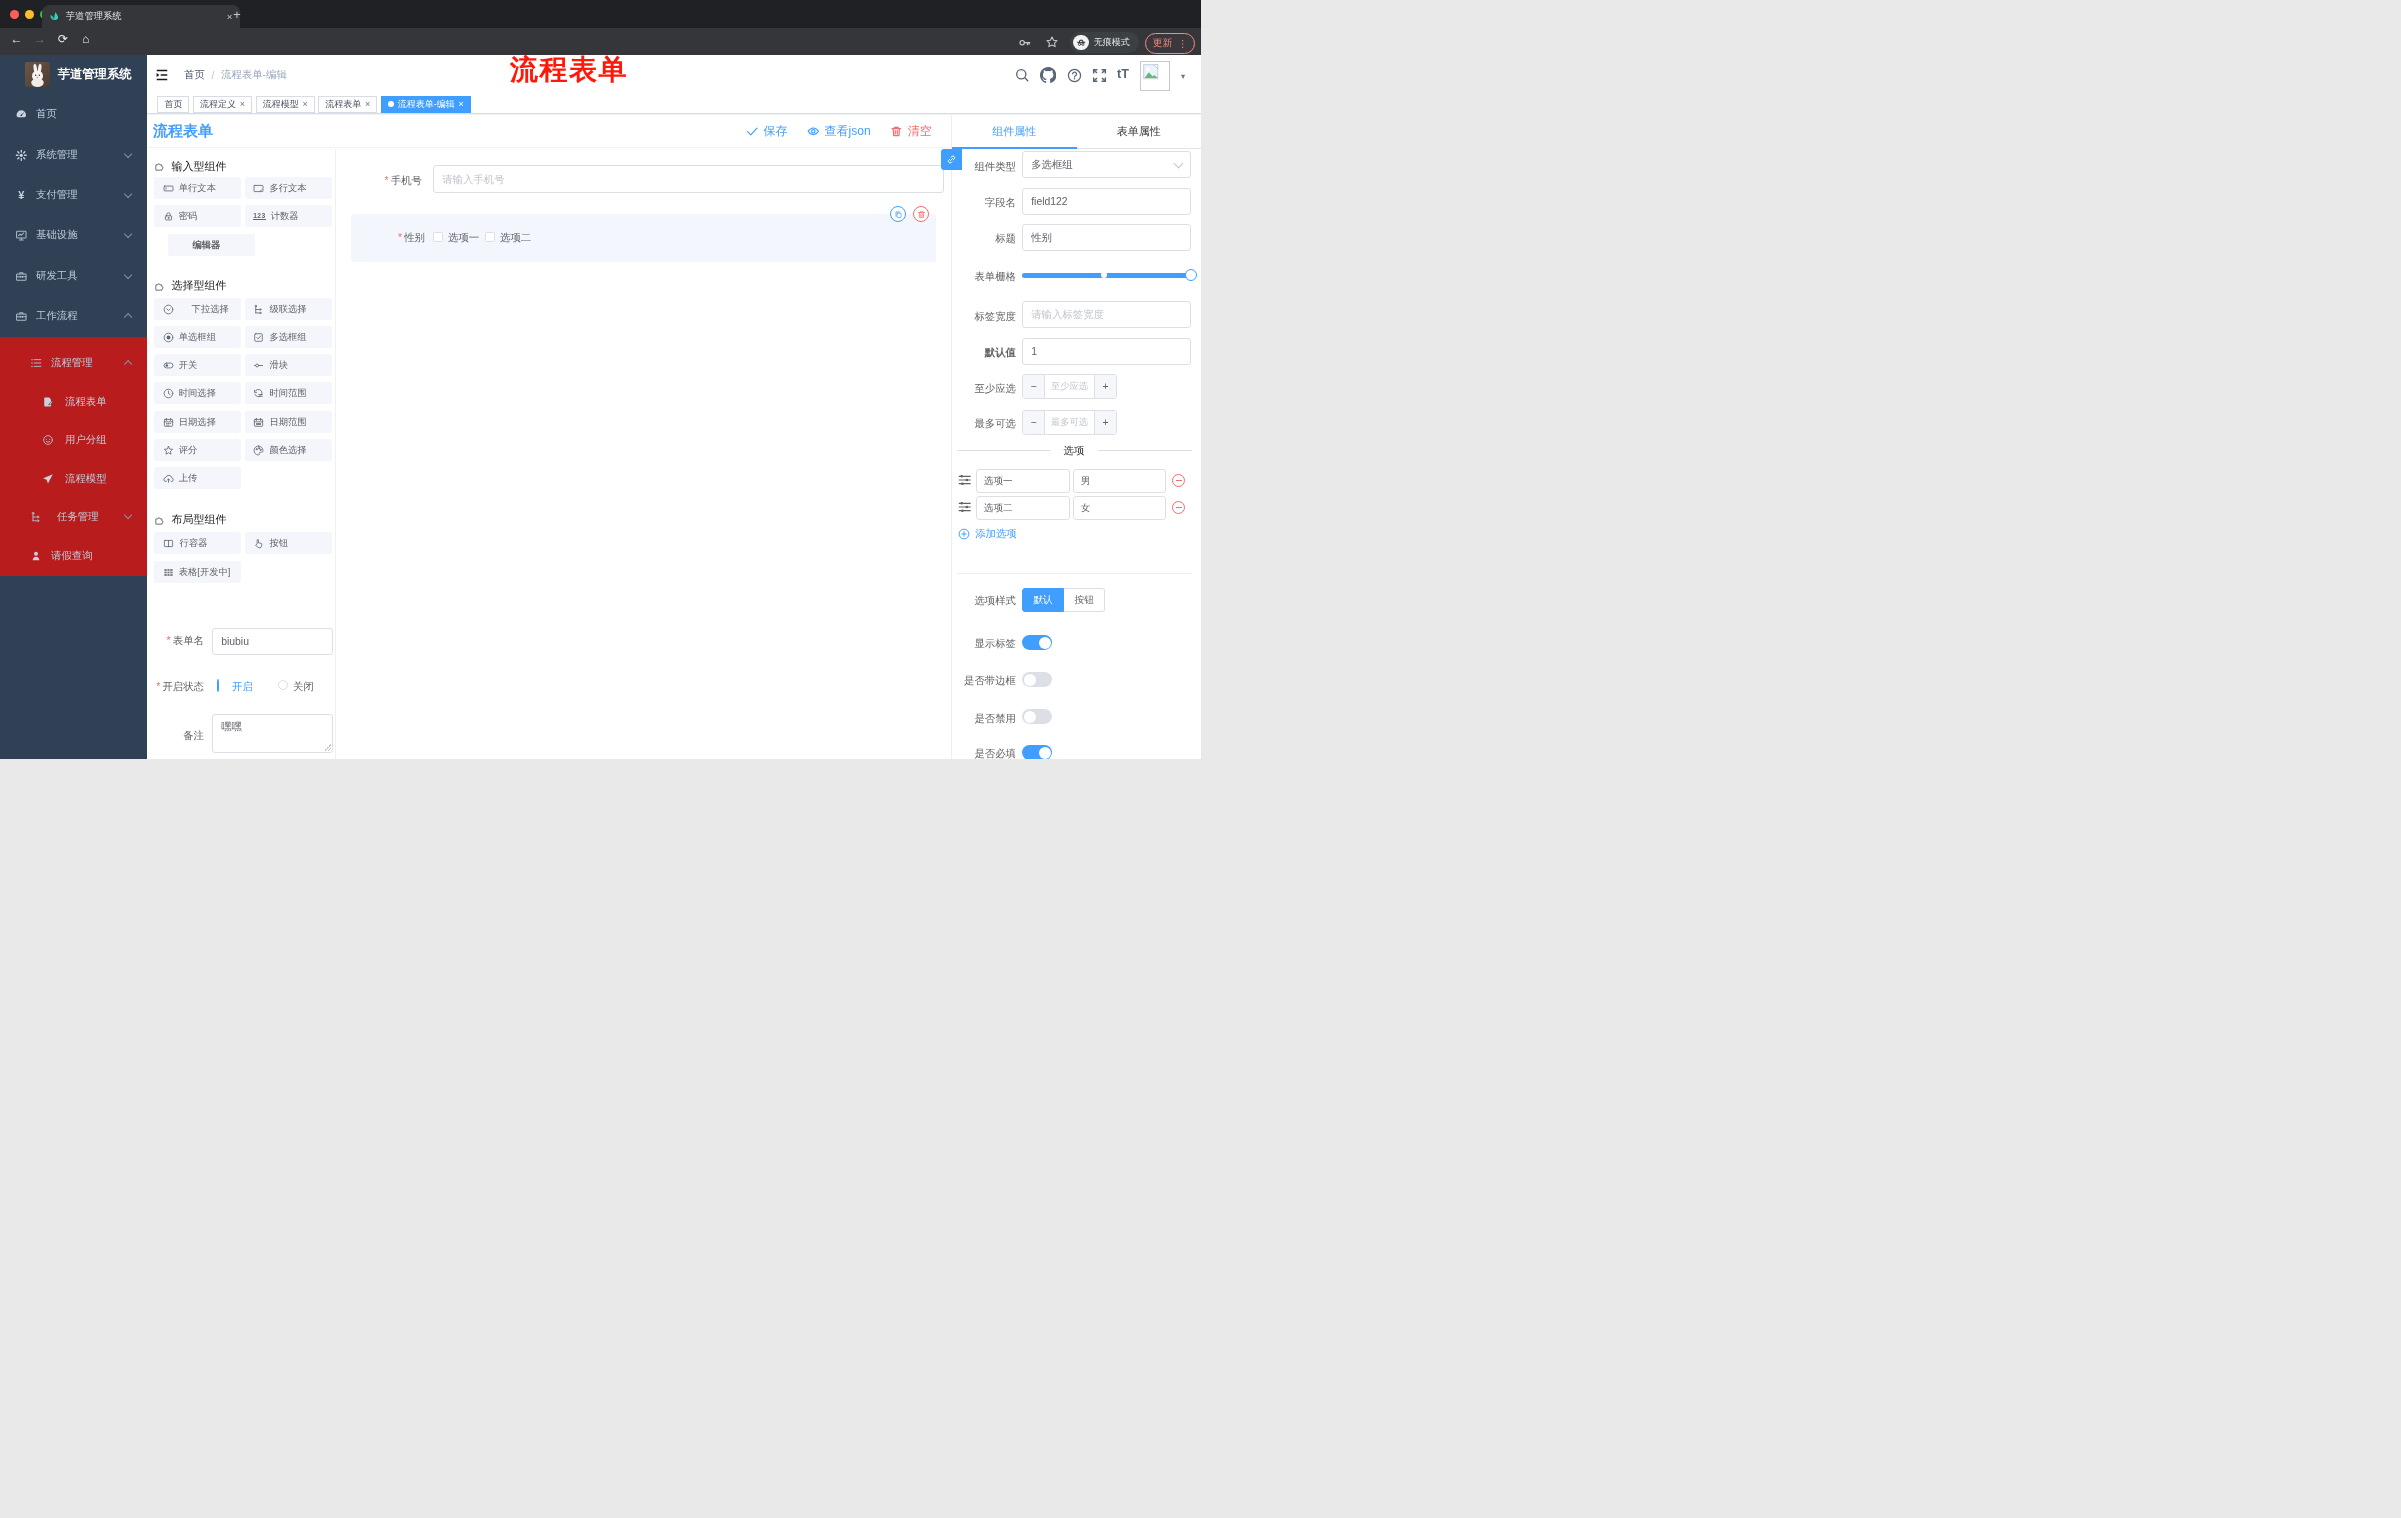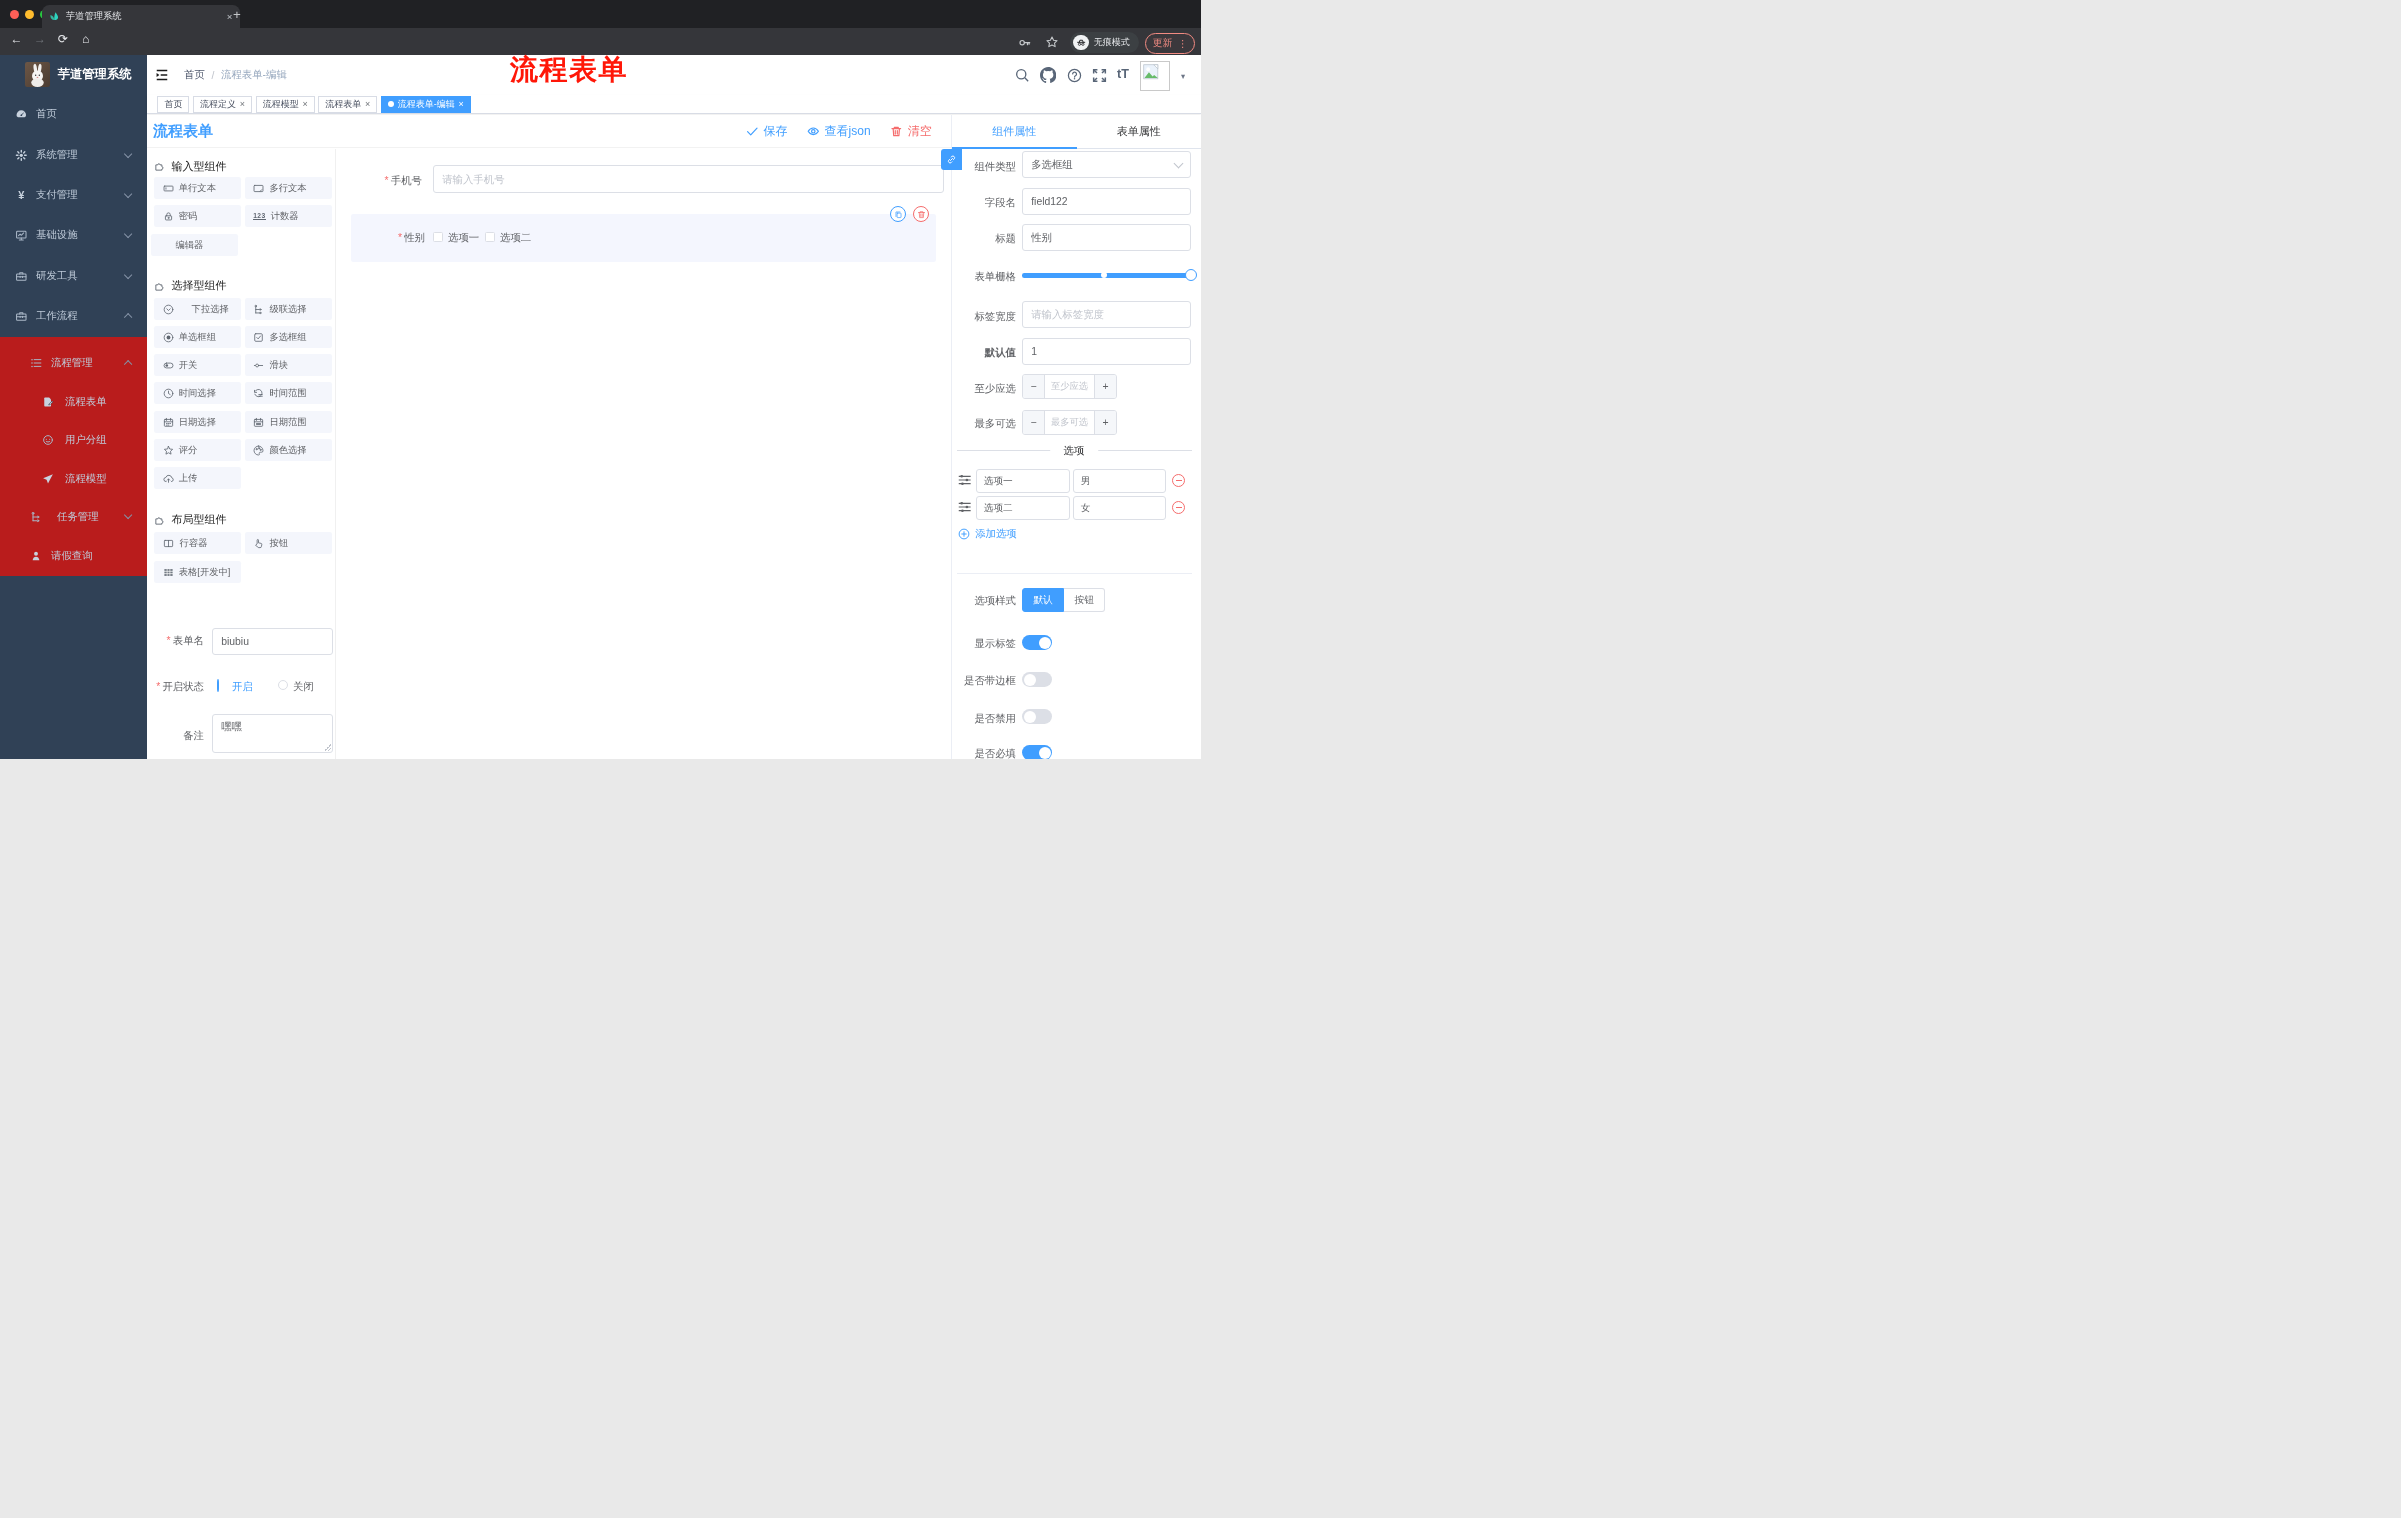--- a/index.html
+++ b/index.html
@@ -420,21 +420,21 @@
           <rect x="3.5" y="7" width="9" height="6" rx="1"></rect>
           <path d="M5.5 7V5.2a2.5 2.5 0 0 1 5 0V7"></path>
           <circle cx="8" cy="10" r=".8"></circle>
         </svg>
       <span>密码</span>
     </div>
     <div class="citem" style="left:98px;top:56px;">
       <span class="i123">123</span>
       <span>计数器</span>
     </div>
-    <div class="citem" style="left:4px;top:85px;">
+    <div class="citem" style="left:21px;top:85px;font-weight:bold;">
       <span style="width:11px;"></span>
       <span>编辑器</span>
     </div>
 
     
     <div class="ghead" style="top:130px;">
       <svg class="ci" style="width:12px;height:12px;" viewBox="0 0 16 16">
         <path d="M3 6.5h2a1.5 1.5 0 1 1 3 0h2.5V9a1.5 1.5 0 1 1 0 3v1.5H3z"></path>
       </svg>
       <span>选择型组件</span>

